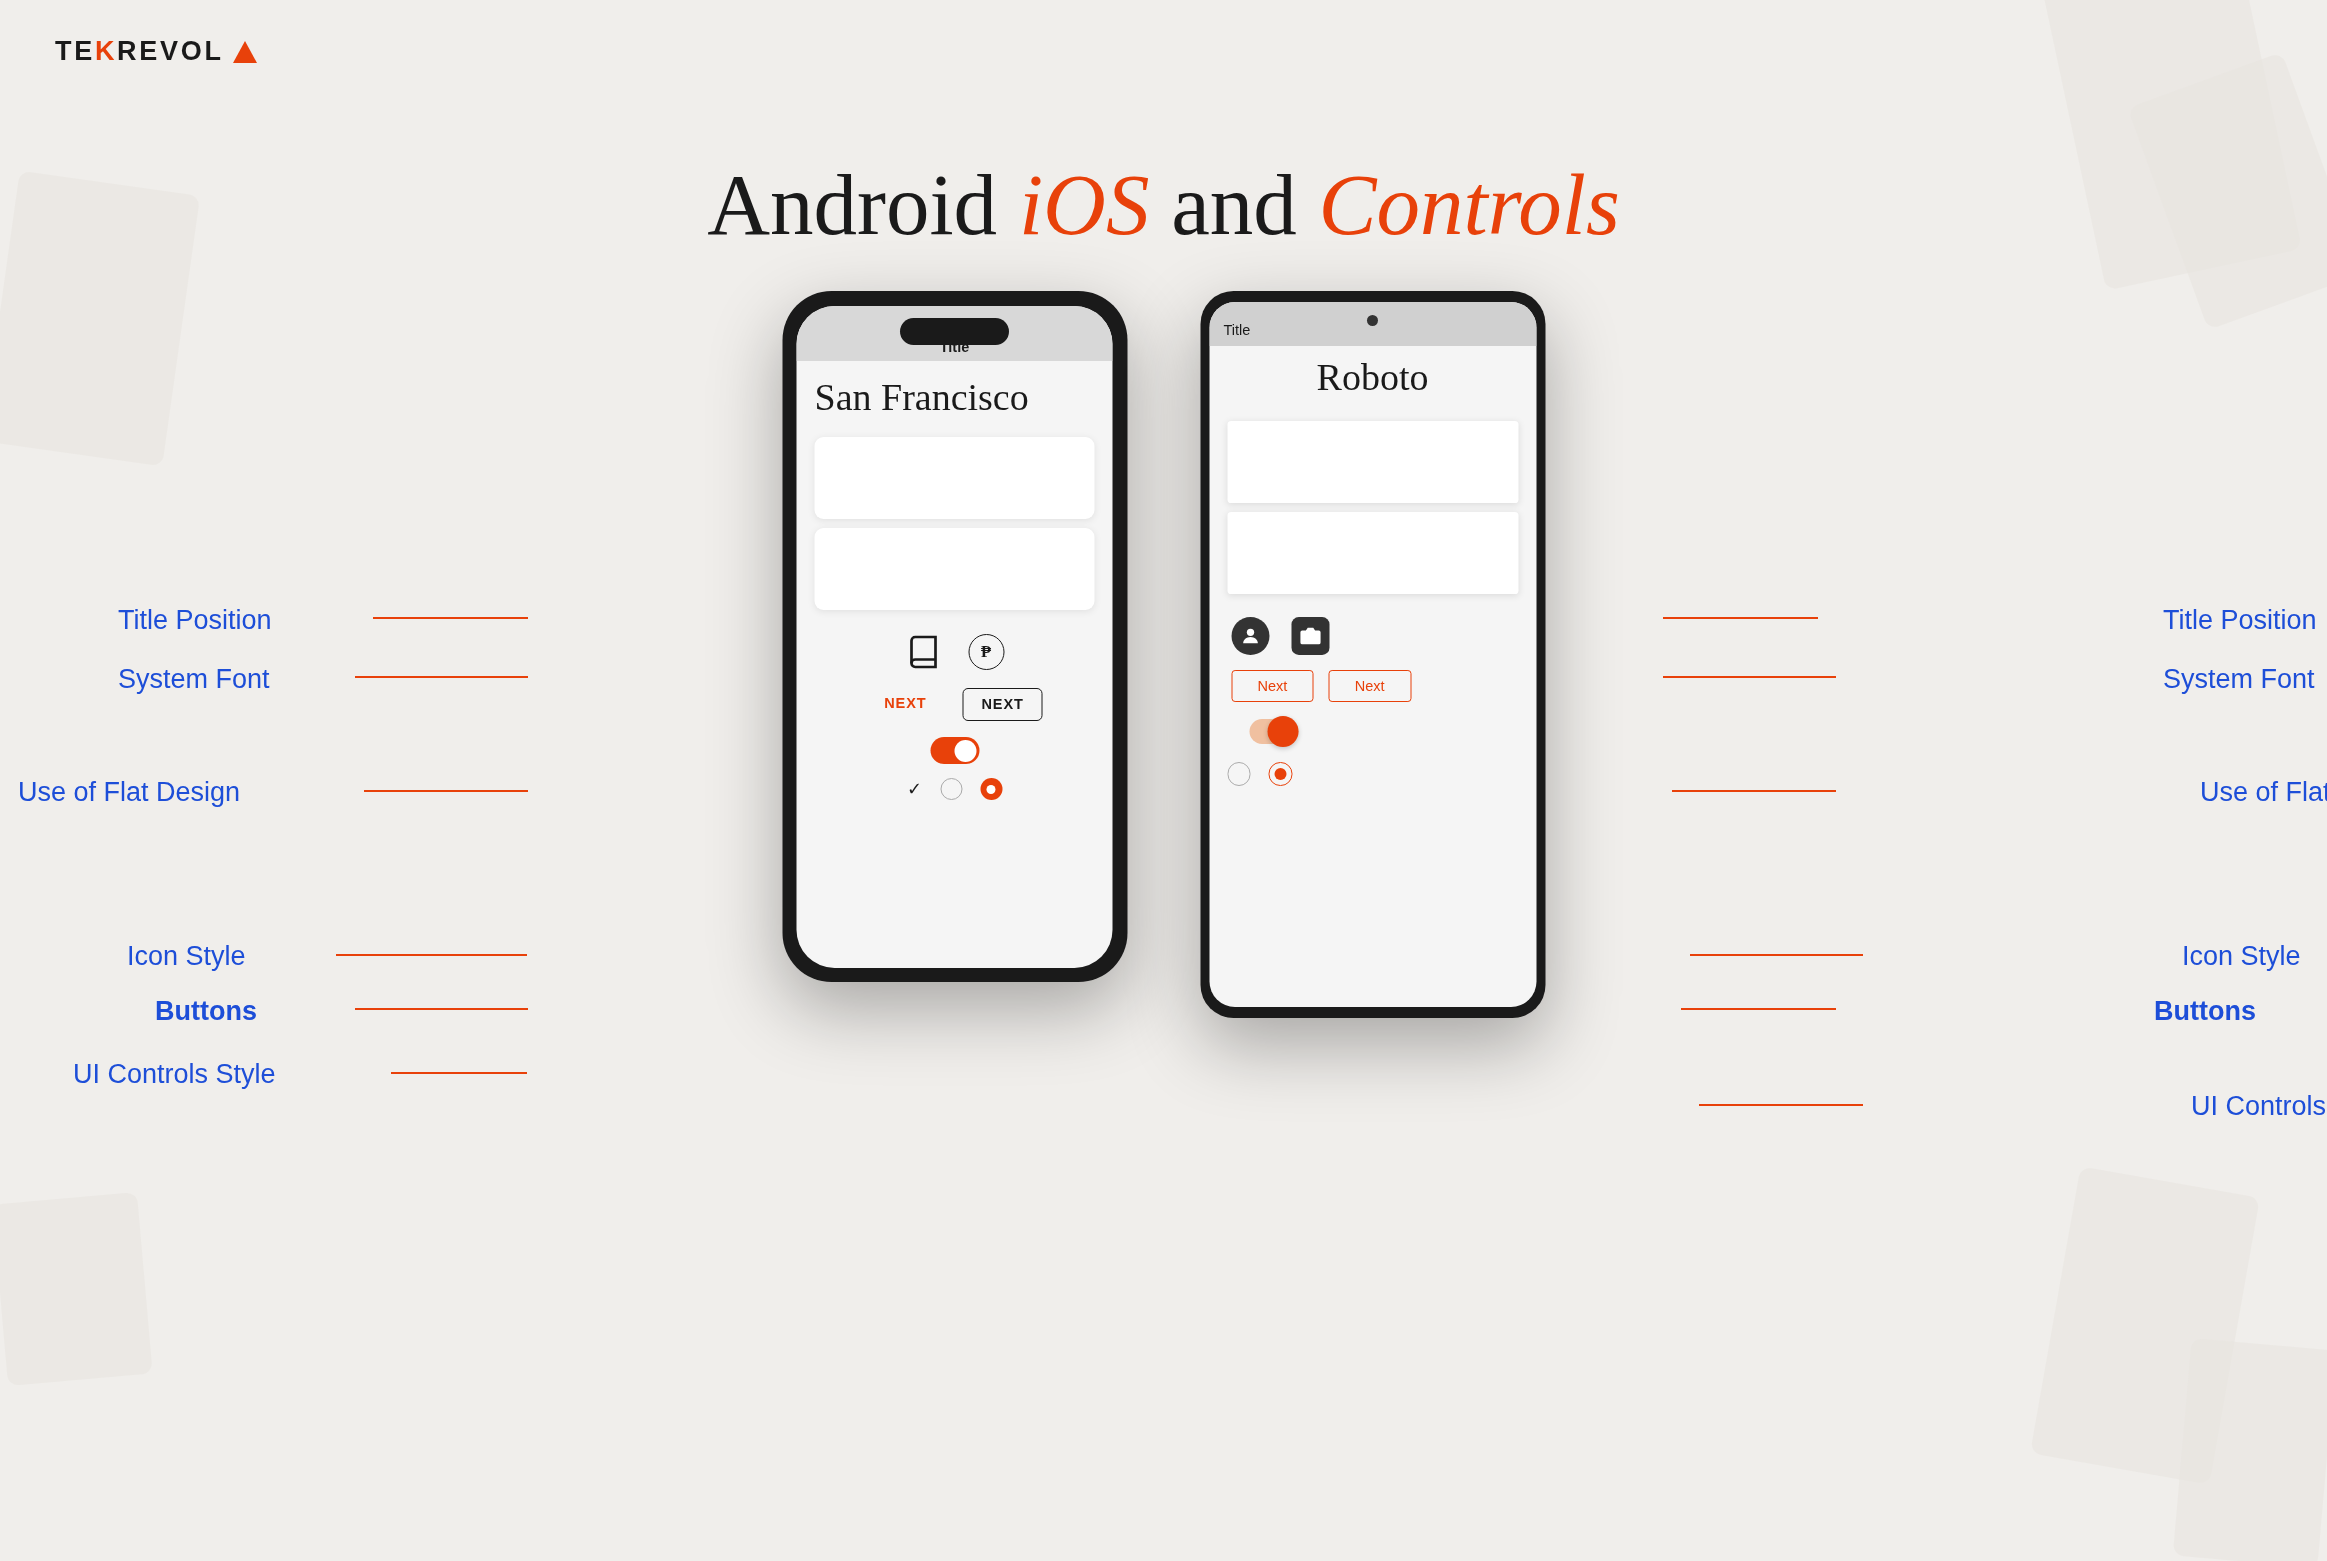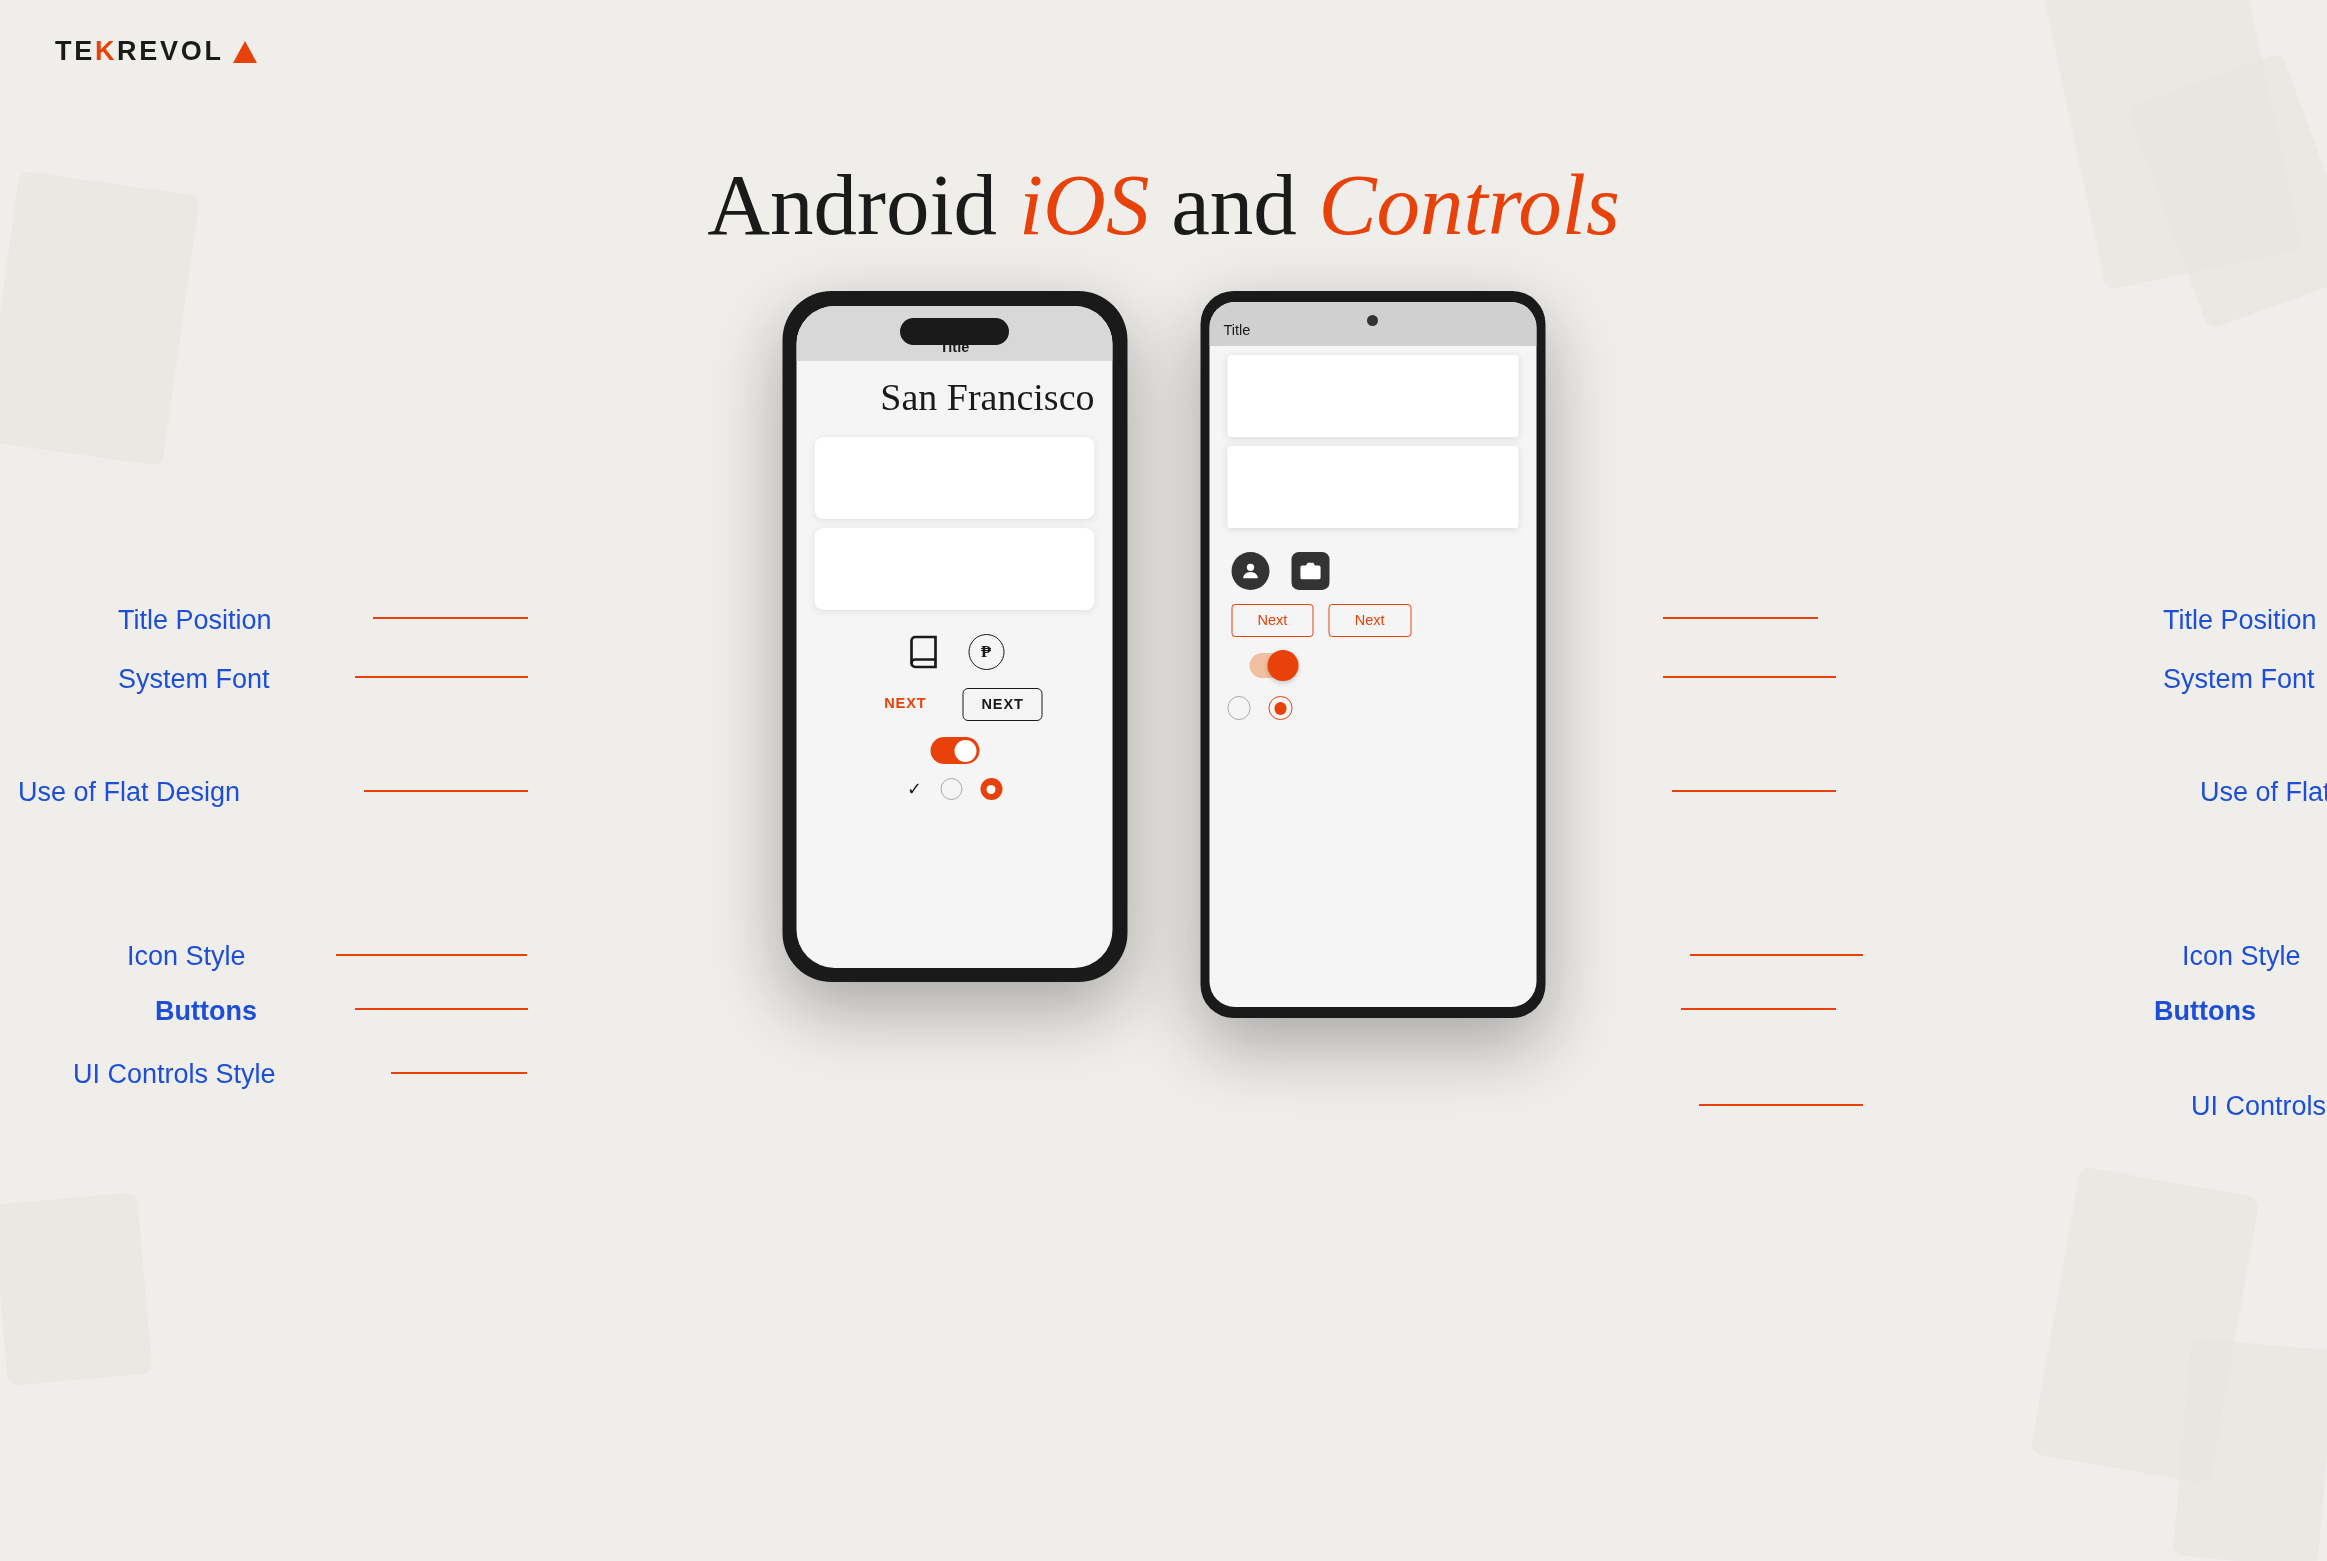--- a/index.html
+++ b/index.html
@@ -101,21 +101,21 @@
       font-family: Arial, sans-serif;
       font-size: 14.5px;
       font-weight: 600;
       color: #1a1a1a;
       text-align: center;
     }
     .ios-font-display {
       font-family: 'Georgia', serif;
       font-size: 38px;
       color: #1a1a1a;
-      text-align: right;
+      text-align: left;
       padding: 14.5px 18px 9px;
     }
     .ios-card {
       margin: 9px 18px;
       height: 82px;
       background: white;
       border-radius: 9px;
       box-shadow: 0 1.8px 7.3px rgba(0,0,0,0.08);
     }
     .ios-icons-row {
@@ -451,20 +451,21 @@
   </div>
 
   <div class="android-phone">
     <div class="android-phone-inner">
       <div class="android-camera"></div>
 
       <div class="android-status-bar">
         <span class="android-title">Title</span>
       </div>
 
+      <div class="android-font-display">Roboto</div>
 
       <div class="android-card"></div>
       <div class="android-card"></div>
 
       <div class="android-icons-row">
         <div class="android-icon-person">
           <svg width="22" height="22" viewBox="0 0 24 24" fill="white">
             <circle cx="12" cy="8" r="4"></circle>
             <path d="M4 20c0-4 3.6-7 8-7s8 3 8 7"></path>
           </svg>

